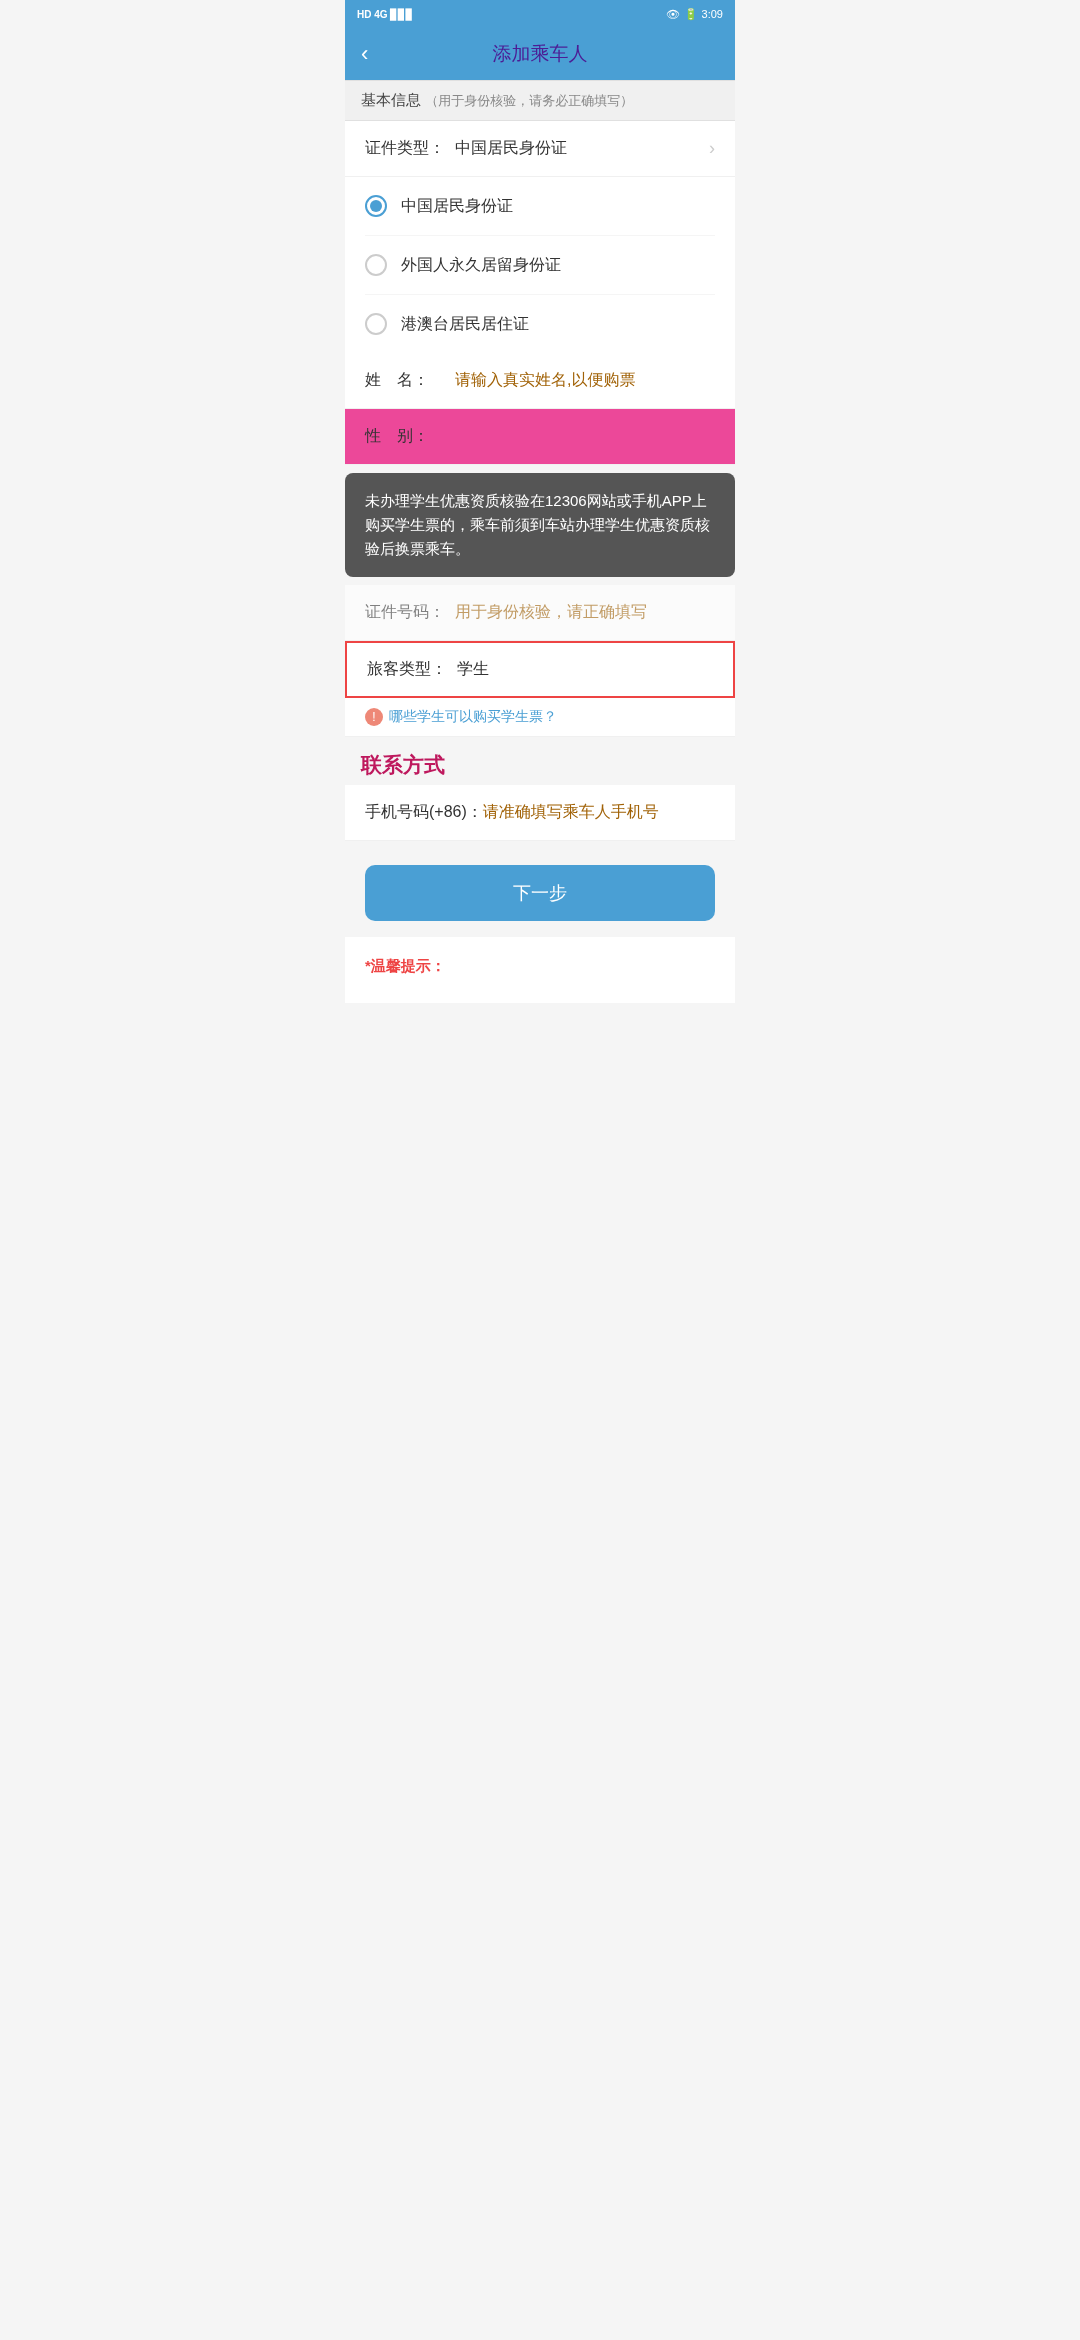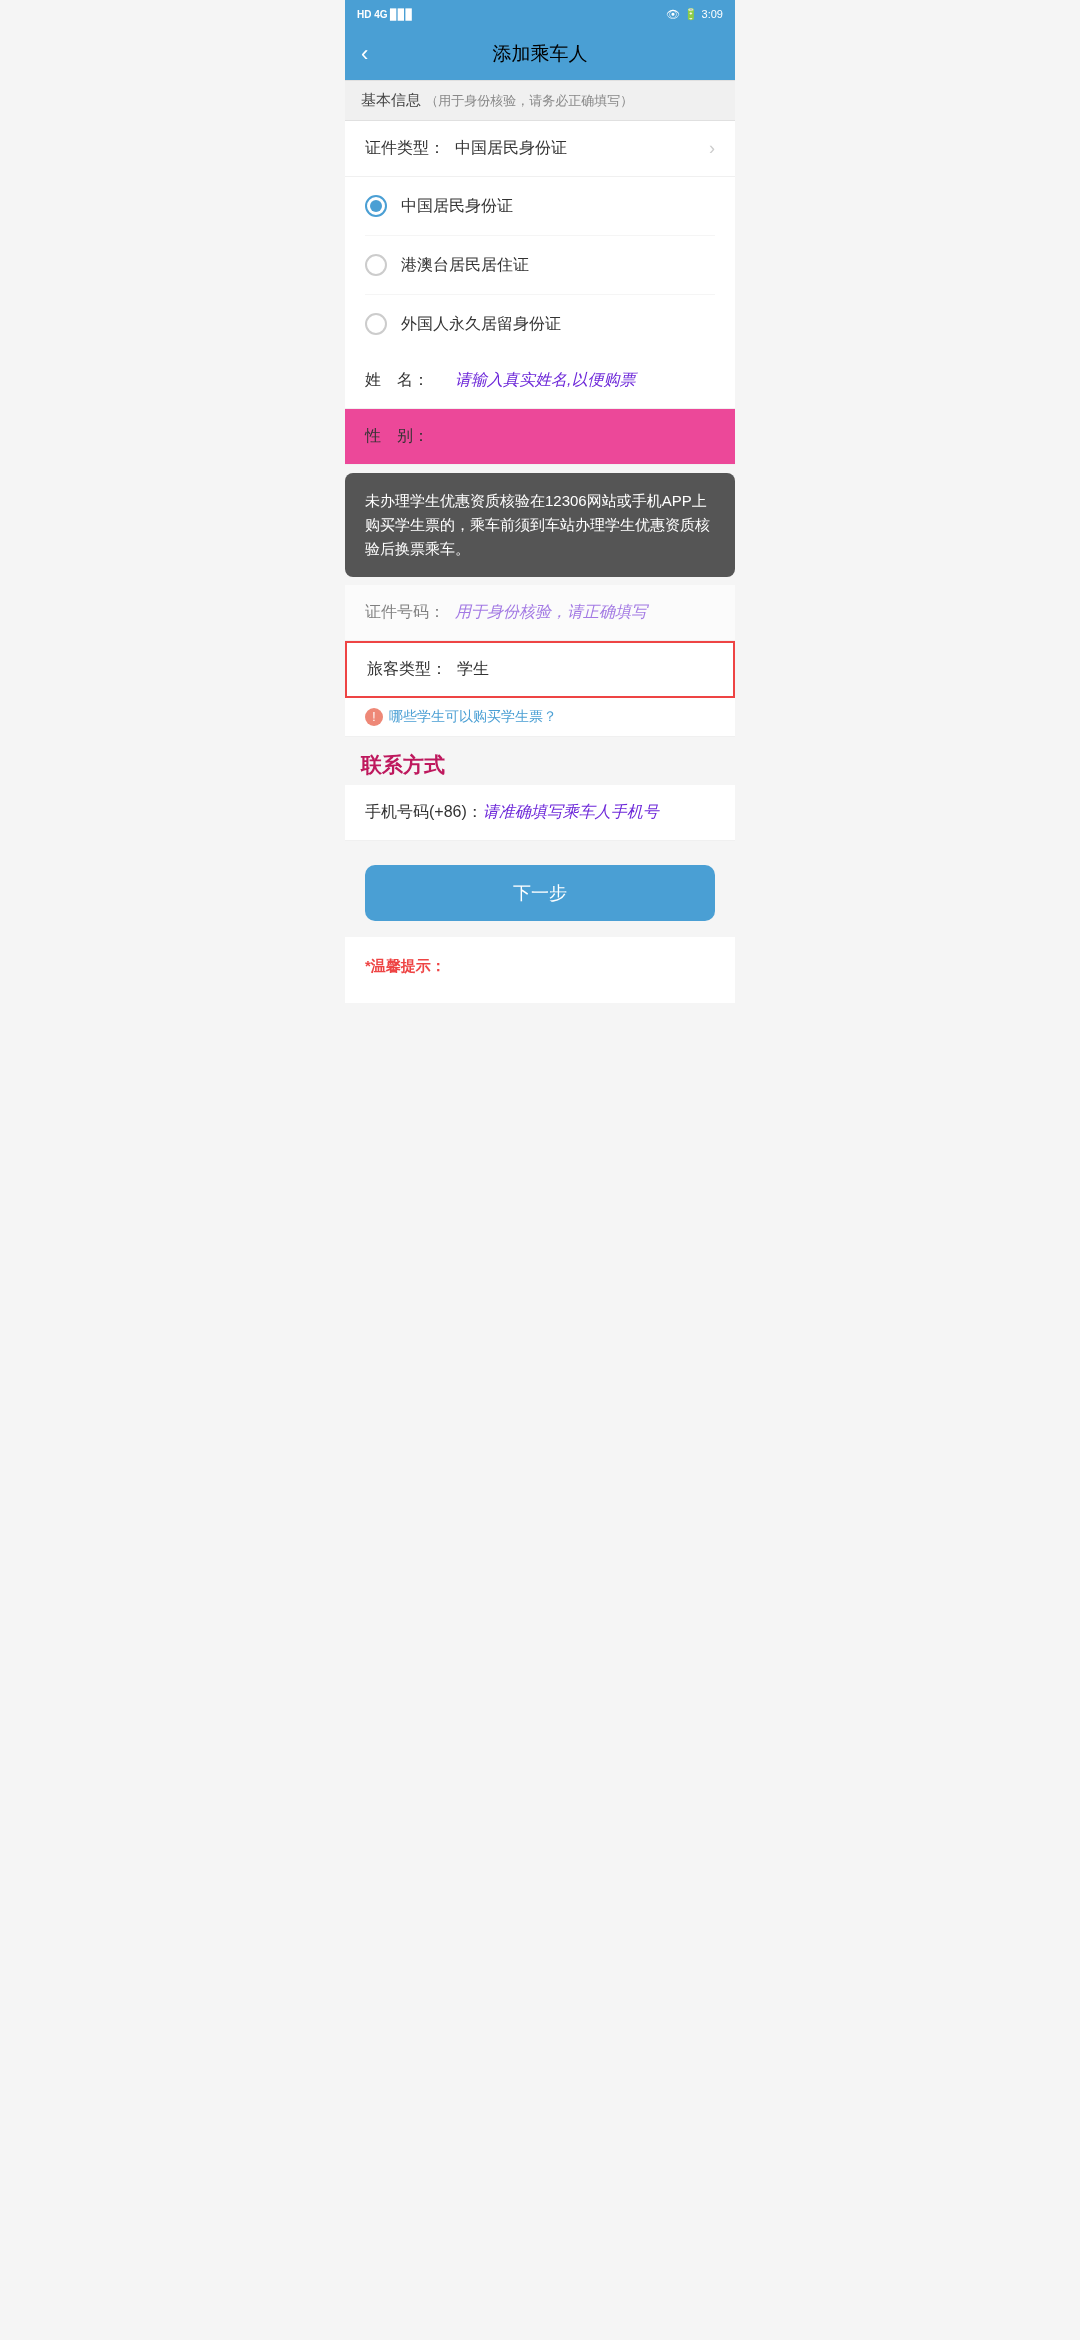--- a/index.html
+++ b/index.html
@@ -38,21 +38,21 @@
       padding: 0 16px;
     }
     .nav-back {
       position: absolute;
       left: 16px;
       color: white;
       font-size: 22px;
       cursor: pointer;
     }
     .nav-title {
-      color: #000000;
+      color: #4c1d95;
       font-size: 19px;
       font-weight: 500;
     }
 
     
     .section-header {
       background: #f0f0f0;
       padding: 10px 16px;
       font-size: 15px;
       color: #444;
@@ -78,22 +78,21 @@
       font-size: 16px;
       min-width: 90px;
       flex-shrink: 0;
     }
     .form-value {
       color: #333;
       font-size: 16px;
       flex: 1;
     }
     .form-value.placeholder {
-      color: #6d28d9;
-      font-style: italic;
+      color: #a16207;
     }
     .form-row .chevron {
       color: #ccc;
       font-size: 18px;
       margin-left: auto;
     }
 
     
     .radio-section {
       background: white;
@@ -252,25 +251,25 @@
   <span class="chevron">›</span>
 </div>
 
 <div class="radio-section">
   <div class="radio-option">
     <div class="radio-circle selected"></div>
     <span class="radio-label">中国居民身份证</span>
   </div>
   <div class="radio-option">
     <div class="radio-circle"></div>
-    <span class="radio-label">港澳台居民居住证</span>
+    <span class="radio-label">外国人永久居留身份证</span>
   </div>
   <div class="radio-option">
     <div class="radio-circle"></div>
-    <span class="radio-label">外国人永久居留身份证</span>
+    <span class="radio-label">港澳台居民居住证</span>
   </div>
 </div>
 
 <div class="form-row">
   <span class="form-label">姓　名：</span>
   <span class="form-value placeholder">请输入真实姓名,以便购票</span>
 </div>
 
 <div class="form-row" style="background: #ec4899;">
   <span class="form-label">性　别：</span>

